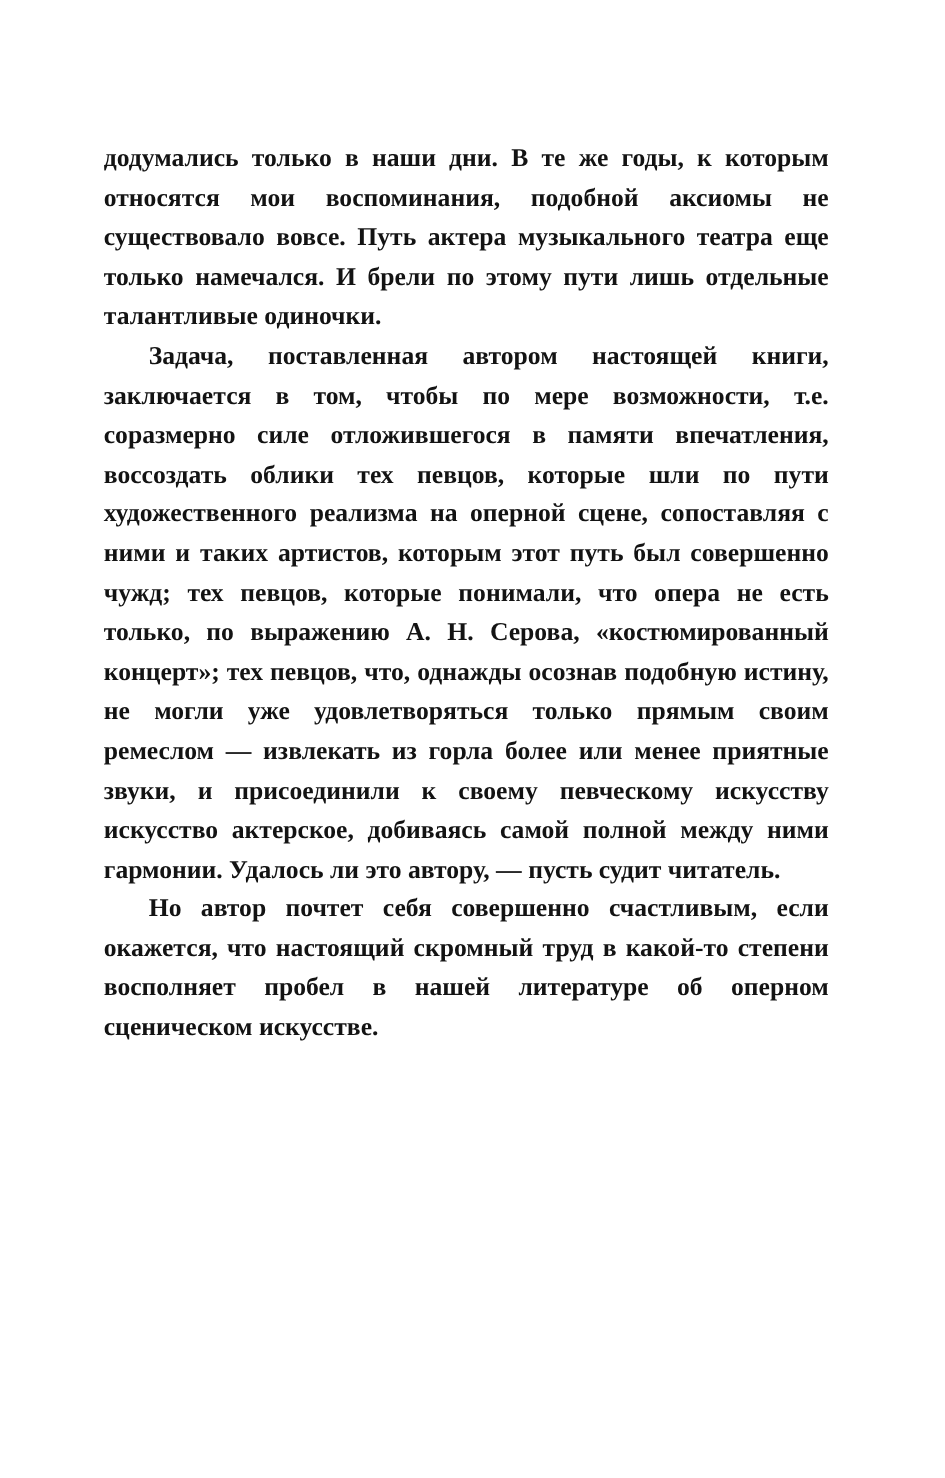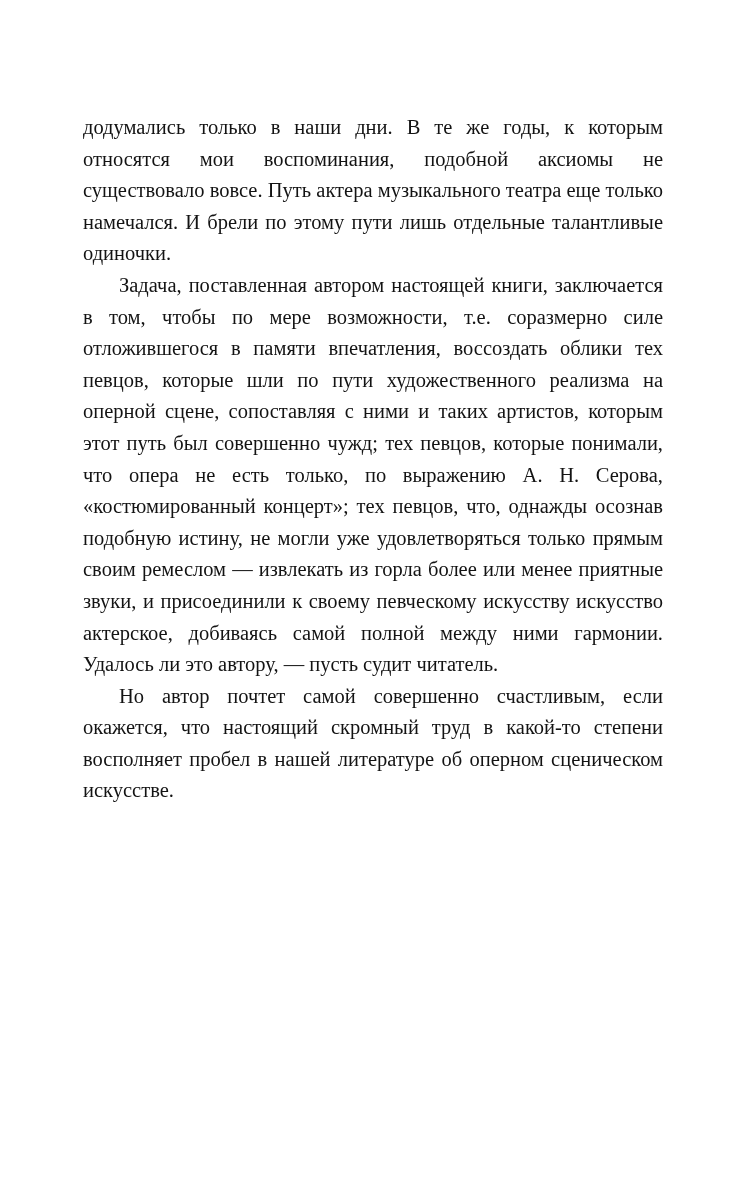--- a/index.html
+++ b/index.html
@@ -26,27 +26,28 @@
     font-size: 20.5px;
     line-height: 31.6px;
     text-align: justify;
     text-justify: inter-word;
     color: #131313;
     hyphens: manual;
   }
   .para {
     margin: 0;
     text-indent: 0;
+    font-weight: bold;
   }
   .para.indent {
     text-indent: 36px;
   }
 </style>
 </head>
 <body>
 
 <div class="page">
   <div class="text-block">
     <p class="para">додумались только в наши дни. В те же годы, к которым относятся мои воспоминания, подобной аксиомы не существовало вовсе. Путь актера музыкального театра еще только намечался. И брели по этому пути лишь отдельные талантливые одиночки.</p>
     <p class="para indent">Задача, поставленная автором настоящей книги, заключается в том, чтобы по мере возможности, т.е. соразмерно силе отложившегося в памяти впечатления, воссоздать облики тех певцов, которые шли по пути художественного реализма на оперной сцене, сопоставляя с ними и таких артистов, которым этот путь был совершенно чужд; тех певцов, которые понимали, что опера не есть только, по выражению А. Н. Серова, «костюмированный концерт»; тех певцов, что, однажды осознав подобную истину, не могли уже удовлетворяться только прямым своим ремеслом — извлекать из горла более или менее приятные звуки, и присоединили к своему певческому искусству искусство актерское, добиваясь самой полной между ними гармонии. Удалось ли это автору, — пусть судит читатель.</p>
-    <p class="para indent">Но автор почтет самой совершенно счастливым, если окажется, что настоящий скромный труд в какой-то степени восполняет пробел в нашей литературе об оперном сценическом искусстве.</p>
+    <p class="para indent">Но автор почтет себя совершенно счастливым, если окажется, что настоящий скромный труд в какой-то степени восполняет пробел в нашей литературе об оперном сценическом искусстве.</p>
   </div>
 </div>
 
 </body></html>

